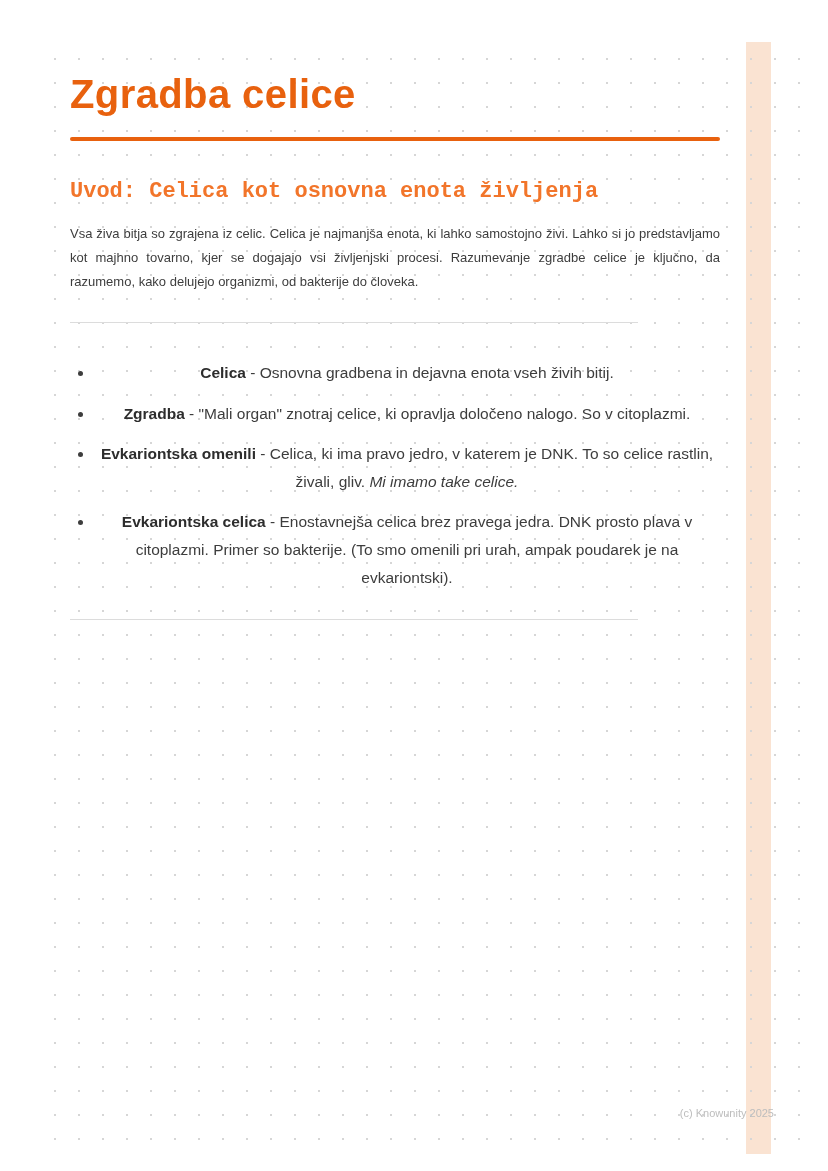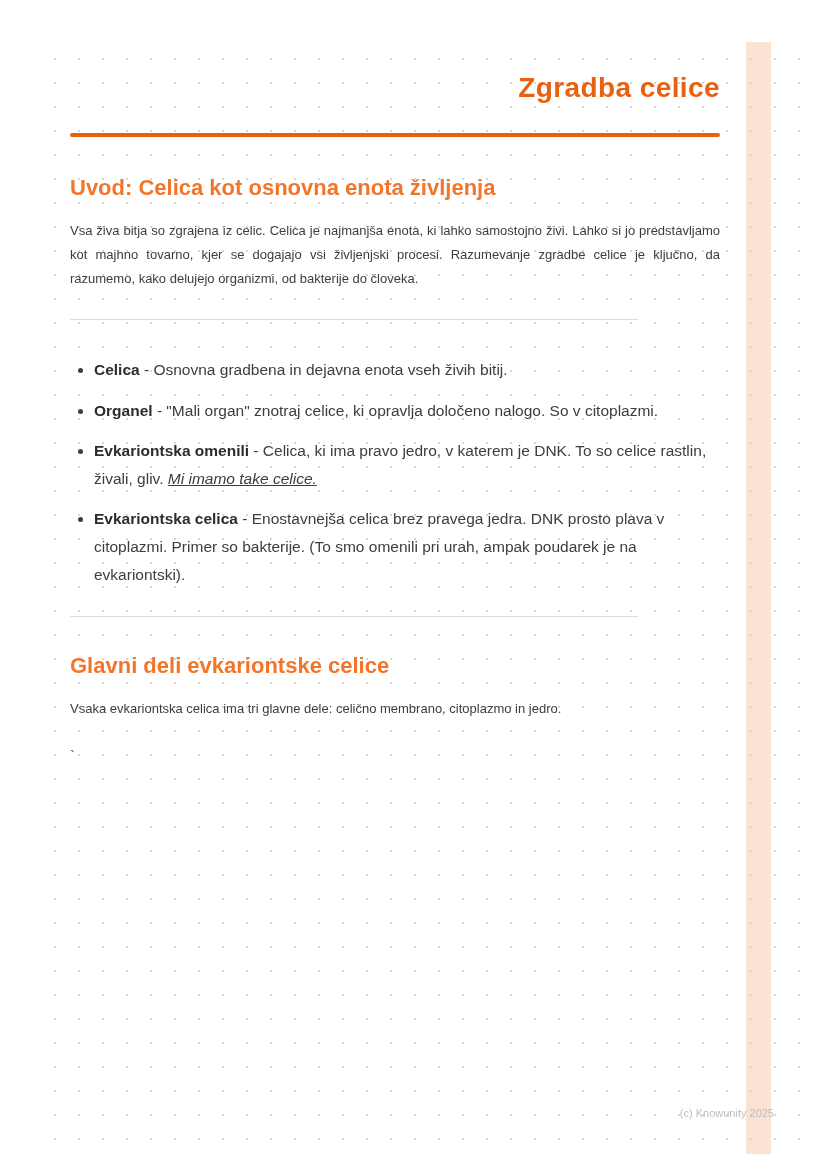--- a/index.html
+++ b/index.html
@@ -33,38 +33,38 @@
     background-position: 5px 5px;
     pointer-events: none;
   }
   .content {
     position: absolute;
     left: 70px;
     top: 72px;
     width: 650px;
   }
   .page-title {
-    font-size: 28px;
+    font-size: 40px;
     font-weight: 800;
     letter-spacing: 0.4px;
     color: #e8610e;
-    margin: 0 0 29px 0;
-    text-align: right;
+    margin: 0 0 20px 0;
   }
   .title-rule {
     height: 4px;
     background: #e8610e;
     border-radius: 2px;
     margin: 0 0 38px 0;
   }
   .section-heading {
     font-size: 22px;
     font-weight: 700;
     color: #f2752a;
     margin: 0 0 18px 0;
+    font-family: Liberation Mono, monospace;
   }
   .body-text {
     font-size: 13px;
     line-height: 1.85;
     color: #3d3d3d;
     margin: 0 0 26px 0;
   }
   .justified { text-align: justify; }
   .divider {
     border: none;
@@ -72,23 +72,23 @@
     width: 568px;
     margin: 28px 0 36px 0;
   }
   ul.terms {
     margin: 0 0 24px 0;
     padding-left: 24px;
     font-size: 15.5px;
     line-height: 1.78;
     color: #3d3d3d;
   }
-  ul.terms li { margin-bottom: 13px; }
+  ul.terms li { margin-bottom: 13px; text-align: center; }
   ul.terms b { font-weight: 700; color: #2d2d2d; }
-  ul.terms i { font-style: italic; text-decoration: underline; }
+  ul.terms i { font-style: italic; }
   .stray {
     font-size: 15px;
     color: #3d3d3d;
     margin: 14px 0 0 0;
   }
   .footer {
     position: absolute;
     right: 54px;
     bottom: 52px;
     font-size: 11px;
@@ -112,34 +112,29 @@
   </section>
 
   <hr class="divider">
 
   <section>
     <ul class="terms">
       <li>
         <b>Celica</b><span> - Osnovna gradbena in dejavna enota vseh živih bitij.</span>
       </li>
       <li>
-        <b>Organel</b><span> - "Mali organ" znotraj celice, ki opravlja določeno nalogo. So v citoplazmi.</span>
+        <b>Zgradba</b><span> - "Mali organ" znotraj celice, ki opravlja določeno nalogo. So v citoplazmi.</span>
       </li>
       <li>
         <b>Evkariontska omenili</b><span> - Celica, ki ima pravo jedro, v katerem je DNK. To so celice rastlin, živali, gliv. </span><i>Mi imamo take celice.</i>
       </li>
       <li>
         <b>Evkariontska celica</b><span> - Enostavnejša celica brez pravega jedra. DNK prosto plava v citoplazmi. Primer so bakterije. (To smo omenili pri urah, ampak poudarek je na evkariontski).</span>
       </li>
     </ul>
   </section>
 
   <hr class="divider">
 
-  <section>
-    <h2 class="section-heading">Glavni deli evkariontske celice</h2>
-    <p class="body-text">Vsaka evkariontska celica ima tri glavne dele: celično membrano, citoplazmo in jedro.</p>
-    <p class="stray">`</p>
-  </section>
 
 </div>
 
 <div class="footer">(c) Knowunity 2025</div>
 
 </body></html>

